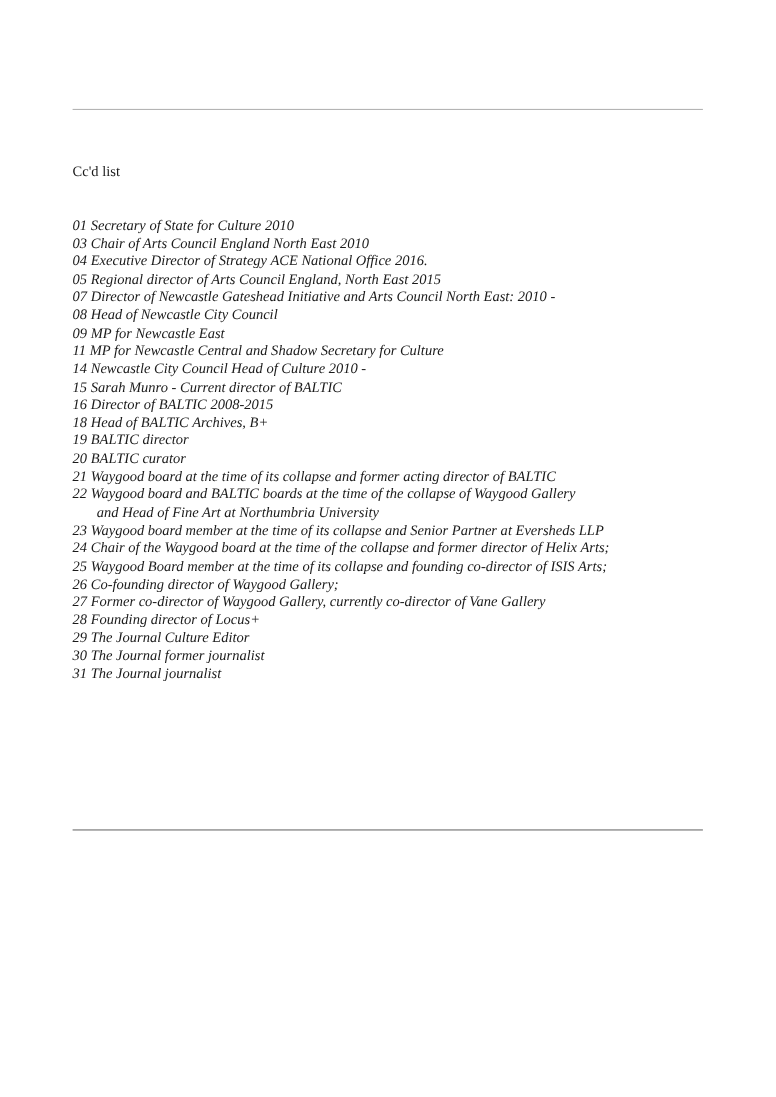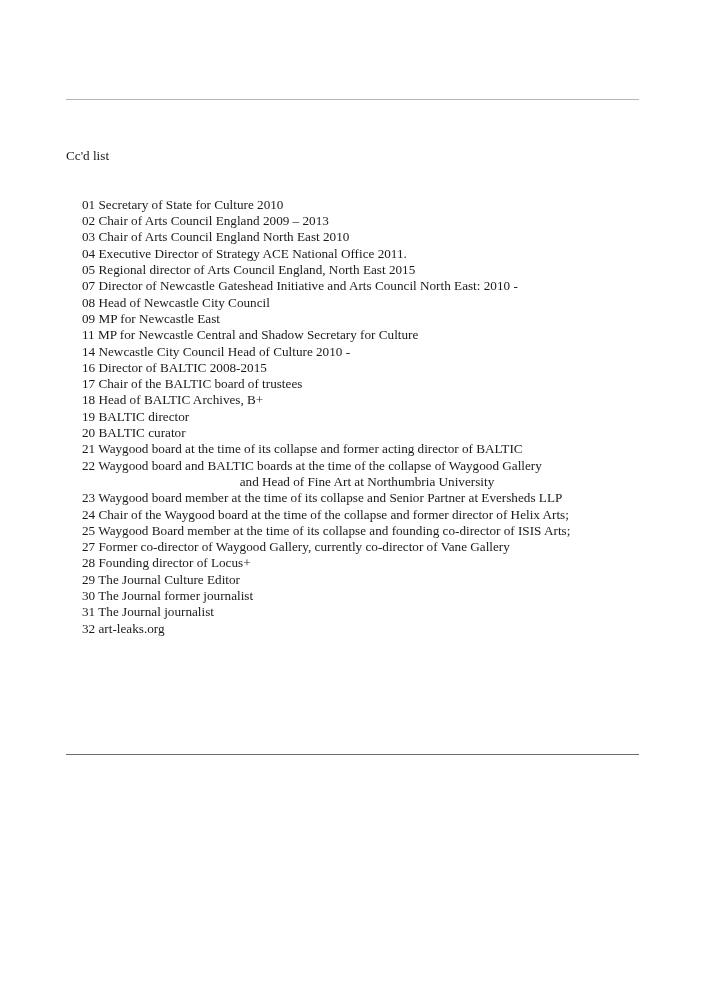--- a/index.html
+++ b/index.html
@@ -40,72 +40,71 @@
   }
   .doc-title {
     font-size: 13.2px;
     line-height: 16.3px;
     margin: 0;
     font-weight: normal;
     white-space: pre;
   }
   .cc-list {
     list-style: none;
-    margin: 16px;
+    margin: 0;
     padding: 0;
     margin-top: 32.6px;
+    font-style: italic;
   }
   .cc-list li {
     font-size: 13.2px;
     line-height: 16.3px;
     margin: 0;
     padding: 0;
     white-space: pre-wrap;
     text-indent: 0;
   }
   .cc-list li .cont {
     display: block;
     padding-left: 22px;
-    text-align: center;
   }
 </style>
 </head>
 <body>
 
 <div class="page">
 
   <hr class="rule rule-top">
 
   <div class="content">
     <p class="doc-title">Cc'd list</p>
     <ul class="cc-list">
         <li><span>01</span> <span>Secretary of State for Culture 2010</span></li>
-        <li><span>02</span> <span>Chair of Arts Council England 2009 – 2013</span></li>
         <li><span>03</span> <span>Chair of Arts Council England North East 2010</span></li>
-        <li><span>04</span> <span>Executive Director of Strategy ACE National Office 2011.</span></li>
+        <li><span>04</span> <span>Executive Director of Strategy ACE National Office 2016.</span></li>
         <li><span>05</span> <span>Regional director of Arts Council England, North East 2015</span></li>
         <li><span>07</span> <span>Director of Newcastle Gateshead Initiative and Arts Council North East: 2010 -</span></li>
         <li><span>08</span> <span>Head of Newcastle City Council</span></li>
         <li><span>09</span> <span>MP for Newcastle East</span></li>
         <li><span>11</span> <span>MP for Newcastle Central and Shadow Secretary for Culture</span></li>
         <li><span>14</span> <span>Newcastle City Council Head of Culture 2010 -</span></li>
+        <li><span>15</span> <span>Sarah Munro - Current director of BALTIC</span></li>
         <li><span>16</span> <span>Director of BALTIC 2008-2015</span></li>
-        <li><span>17</span> <span>Chair of the BALTIC board of trustees</span></li>
         <li><span>18</span> <span>Head of BALTIC Archives, B+</span></li>
         <li><span>19</span> <span>BALTIC director</span></li>
         <li><span>20</span> <span>BALTIC curator</span></li>
         <li><span>21</span> <span>Waygood board at the time of its collapse and former acting director of BALTIC</span></li>
         <li><span>22</span> <span>Waygood board and BALTIC boards at the time of the collapse of Waygood Gallery</span><span class="cont">and Head of Fine Art at Northumbria University</span></li>
         <li><span>23</span> <span>Waygood board member at the time of its collapse and Senior Partner at Eversheds LLP</span></li>
         <li><span>24</span> <span>Chair of the Waygood board at the time of the collapse and former director of Helix Arts;</span></li>
         <li><span>25</span> <span>Waygood Board member at the time of its collapse and founding co-director of ISIS Arts;</span></li>
+        <li><span>26</span> <span>Co-founding director of Waygood Gallery;</span></li>
         <li><span>27</span> <span>Former co-director of Waygood Gallery, currently co-director of Vane Gallery</span></li>
         <li><span>28</span> <span>Founding director of Locus+</span></li>
         <li><span>29</span> <span>The Journal Culture Editor</span></li>
         <li><span>30</span> <span>The Journal former journalist</span></li>
         <li><span>31</span> <span>The Journal journalist</span></li>
-        <li><span>32</span> <span>art-leaks.org</span></li>
       </ul>
   </div>
 
   <hr class="rule rule-bottom">
 
 </div>
 
 </body></html>

